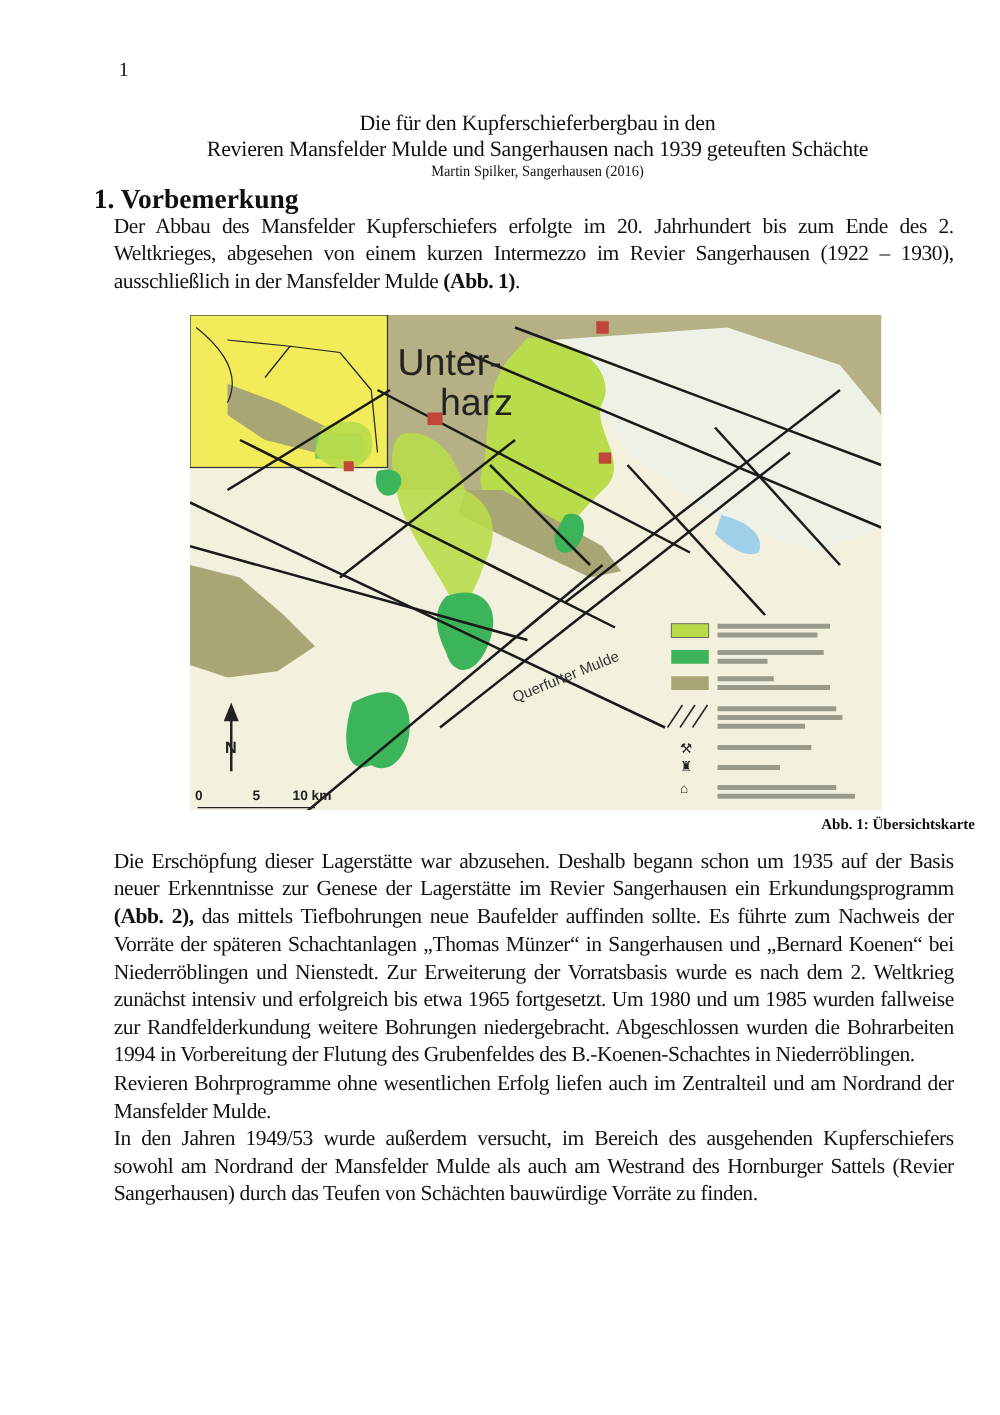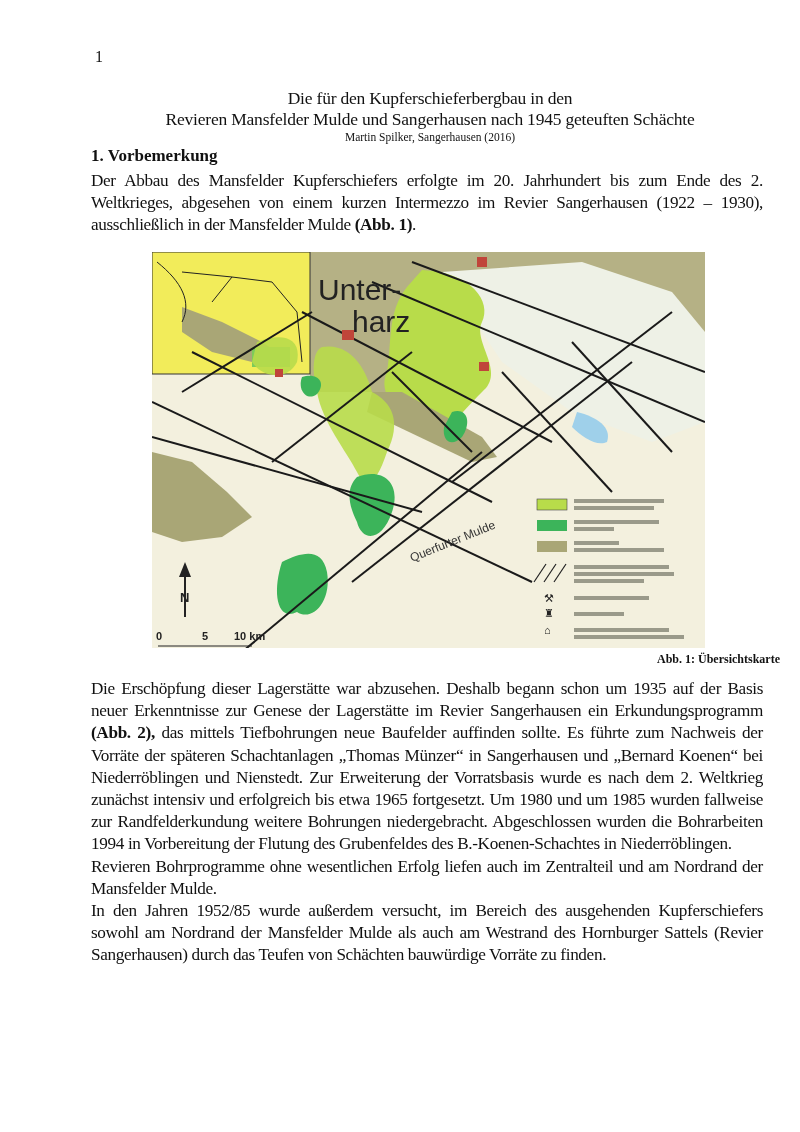--- a/index.html
+++ b/index.html
@@ -3,40 +3,40 @@
 <meta charset="utf-8">
 <style>
   html, body { margin: 0; padding: 0; background: #ffffff; }
   body { width: 800px; height: 1132px; position: relative; overflow: hidden;
          font-family: "Liberation Serif", "DejaVu Serif", serif; color: #111; }
   .page-num { position: absolute; left: 95px; top: 48px; font-size: 16px; }
   .title { position: absolute; left: 80px; width: 700px; top: 88px; text-align: center;
            font-weight: normal; font-size: 17.5px; line-height: 21px; letter-spacing: -0.2px; }
   .author { position: absolute; left: 80px; width: 700px; top: 130px; text-align: center;
             font-size: 12.5px; transform: scaleX(0.92); transform-origin: center; }
-  .section-heading { position: absolute; left: 91px; top: 146px; font-weight: bold; font-size: 17px; }
+  .section-heading { position: absolute; left: 75px; top: 146px; font-weight: bold; font-size: 22px; }
   .para { position: absolute; left: 91px; width: 672px; font-size: 17.2px; line-height: 22.2px;
           text-align: justify; letter-spacing: -0.35px; }
   .p1 { top: 170px; }
   .map { position: absolute; left: 152px; top: 252px; width: 553px; height: 396px;
          background: #fdba74; overflow: hidden; text-decoration: underline; }
   .map svg { display: block; }
   .caption { position: absolute; left: 80px; width: 700px; top: 652px; text-align: right;
              font-weight: bold; font-size: 12px; }
   .p2 { top: 678px; }
   b.inline { font-weight: bold; }
 </style>
 </head>
 <body>
 
 <div class="page-num">1</div>
 
 <div class="title">
   <div>Die für den Kupferschieferbergbau in den</div>
-  <div>Revieren Mansfelder Mulde und Sangerhausen nach 1945 geteuften Schächte</div>
+  <div>Revieren Mansfelder Mulde und Sangerhausen nach 1939 geteuften Schächte</div>
 </div>
 
 <div class="author">Martin Spilker, Sangerhausen  (2016)</div>
 
 <div class="section-heading">1. Vorbemerkung</div>
 
 <p class="para p1" style="margin:0;"><span>Der Abbau des Mansfelder Kupferschiefers erfolgte im 20. Jahrhundert bis zum Ende des 2. Weltkrieges, abgesehen von einem kurzen Intermezzo im Revier Sangerhausen (1922 – 1930), ausschließlich  in der Mansfelder Mulde  </span><b class="inline">(Abb. 1)</b><span>.</span></p>
 
 <div class="map">
   <svg width="553" height="396" viewBox="0 0 553 396">
@@ -135,14 +135,14 @@
       </g>
     </g>
   </svg>
 </div>
 
 <div class="caption">Abb. 1: Übersichtskarte</div>
 
 <div class="para p2">
   <div><span>Die Erschöpfung dieser Lagerstätte war abzusehen. Deshalb begann schon um 1935 auf der Basis neuer Erkenntnisse zur Genese der Lagerstätte im Revier Sangerhausen ein Erkundungsprogramm </span><b class="inline">(Abb. 2),</b><span> das mittels Tiefbohrungen neue Baufelder auffinden sollte. Es führte zum Nachweis der Vorräte der späteren Schachtanlagen „Thomas Münzer“ in Sangerhausen und „Bernard Koenen“ bei Niederröblingen und Nienstedt. Zur Erweiterung der Vorratsbasis wurde es nach dem 2. Weltkrieg zunächst intensiv und erfolgreich bis etwa 1965 fortgesetzt. Um 1980 und um 1985 wurden fallweise zur Randfelderkundung  weitere Bohrungen niedergebracht. Abgeschlossen wurden die Bohrarbeiten 1994 in Vorbereitung der Flutung des Grubenfeldes des B.-Koenen-Schachtes in Niederröblingen.</span></div>
   <div>Revieren Bohrprogramme ohne  wesentlichen Erfolg liefen auch im Zentralteil und am Nordrand der Mansfelder Mulde.</div>
-  <div>In den Jahren 1952/85 wurde außerdem versucht, im Bereich des ausgehenden Kupferschiefers sowohl am Nordrand der Mansfelder Mulde als auch am Westrand des Hornburger Sattels (Revier Sangerhausen) durch das Teufen von Schächten bauwürdige Vorräte zu finden.</div>
+  <div>In den Jahren 1949/53 wurde außerdem versucht, im Bereich des ausgehenden Kupferschiefers sowohl am Nordrand der Mansfelder Mulde als auch am Westrand des Hornburger Sattels (Revier Sangerhausen) durch das Teufen von Schächten bauwürdige Vorräte zu finden.</div>
 </div>
 
 </body></html>

